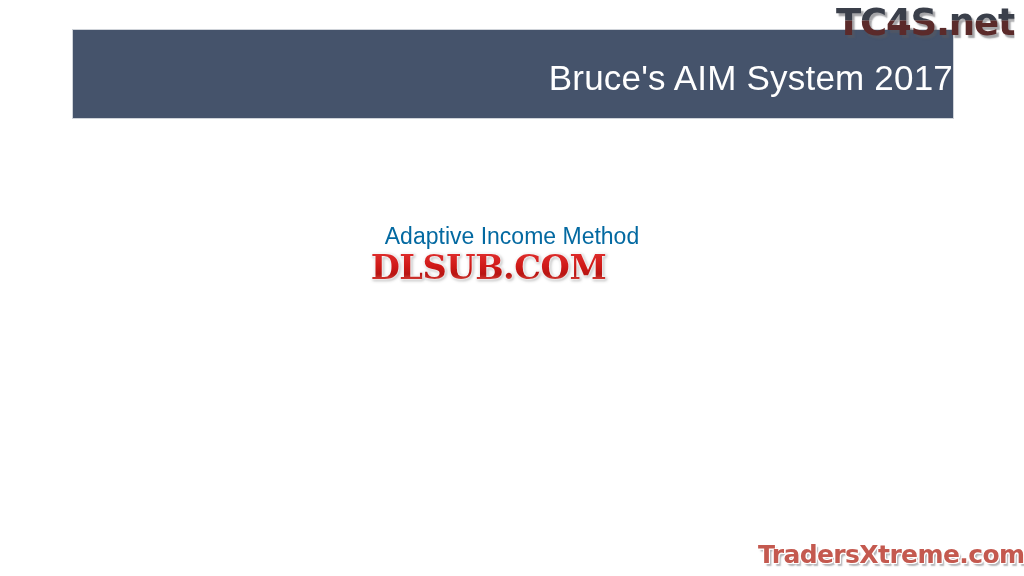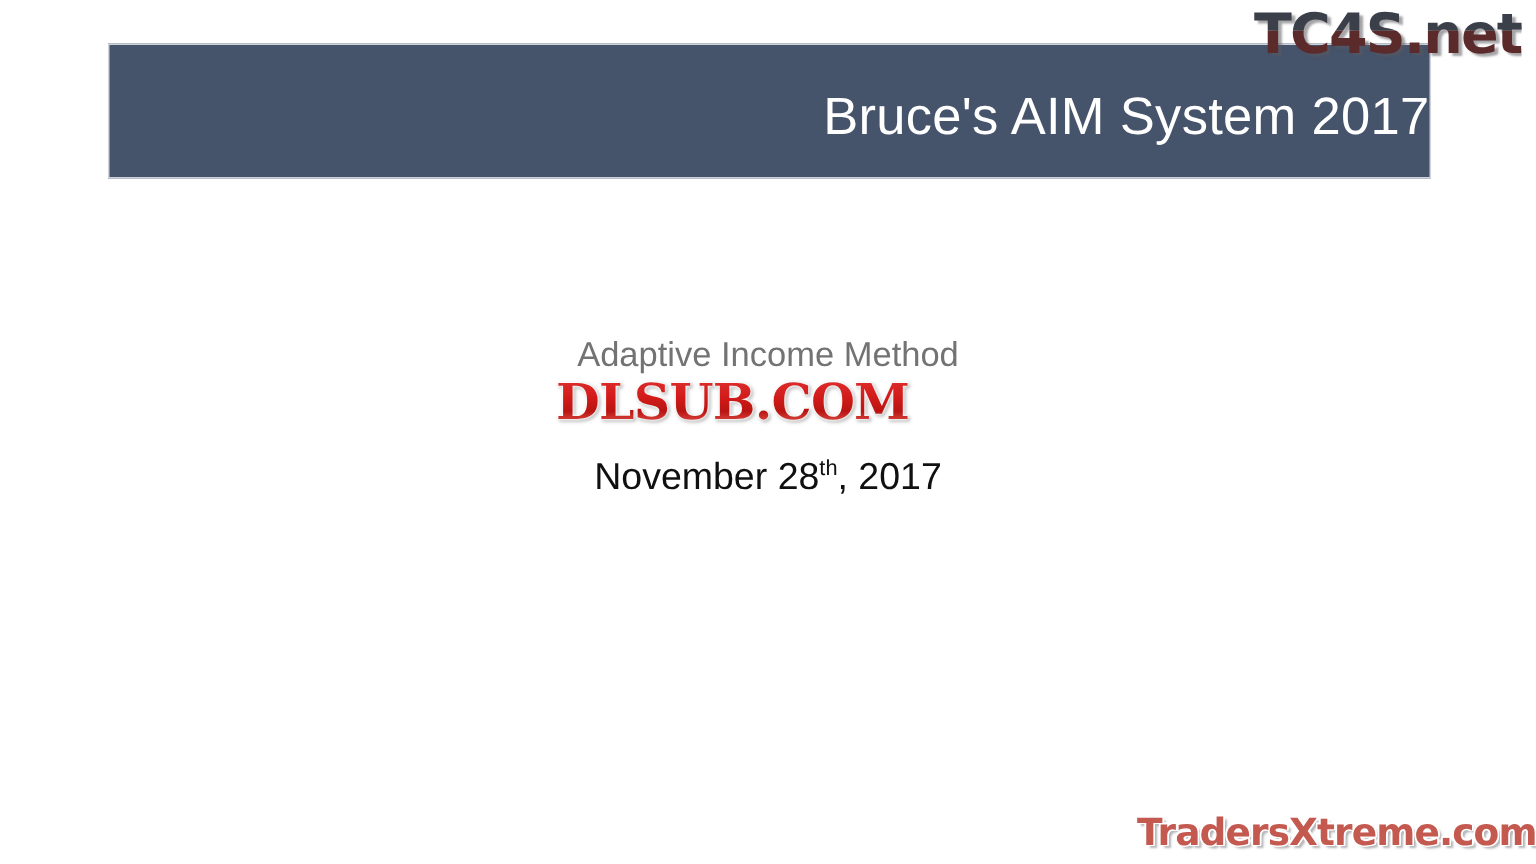--- a/index.html
+++ b/index.html
@@ -53,21 +53,21 @@
     position: absolute;
     left: 0;
     top: 222px;
     width: 1024px;
     text-align: center;
   }
 
   #subtitle-line {
     font-family: "Liberation Sans", sans-serif;
     font-size: 23px;
-    color: #737373;
+    color: #0369a1;
     line-height: 28px;
     white-space: nowrap;
   }
 
   #date-line {
     font-family: "Liberation Sans", sans-serif;
     font-size: 25px;
     color: #101010;
     line-height: 30px;
     white-space: nowrap;
@@ -182,23 +182,20 @@
 
 <div id="slide">
 
   <div id="title-banner">
     <div id="title-text">Bruce's AIM System 2017</div>
   </div>
 
   <div id="body-block">
     <div id="subtitle-line">Adaptive Income Method</div>
 
-    <div id="date-line">
-      <span>November 28</span><sup>th</sup><span>, 2017</span>
-    </div>
   </div>
 
   <div id="dlsub-watermark">
     <span class="wm-text">DLSUB.COM</span>
   </div>
 
   <div id="tc4s-watermark">
     <span class="tc4s-text tc4s-top">TC4S.net</span>
     <span class="tc4s-text tc4s-bottom">TC4S.net</span>
   </div>

